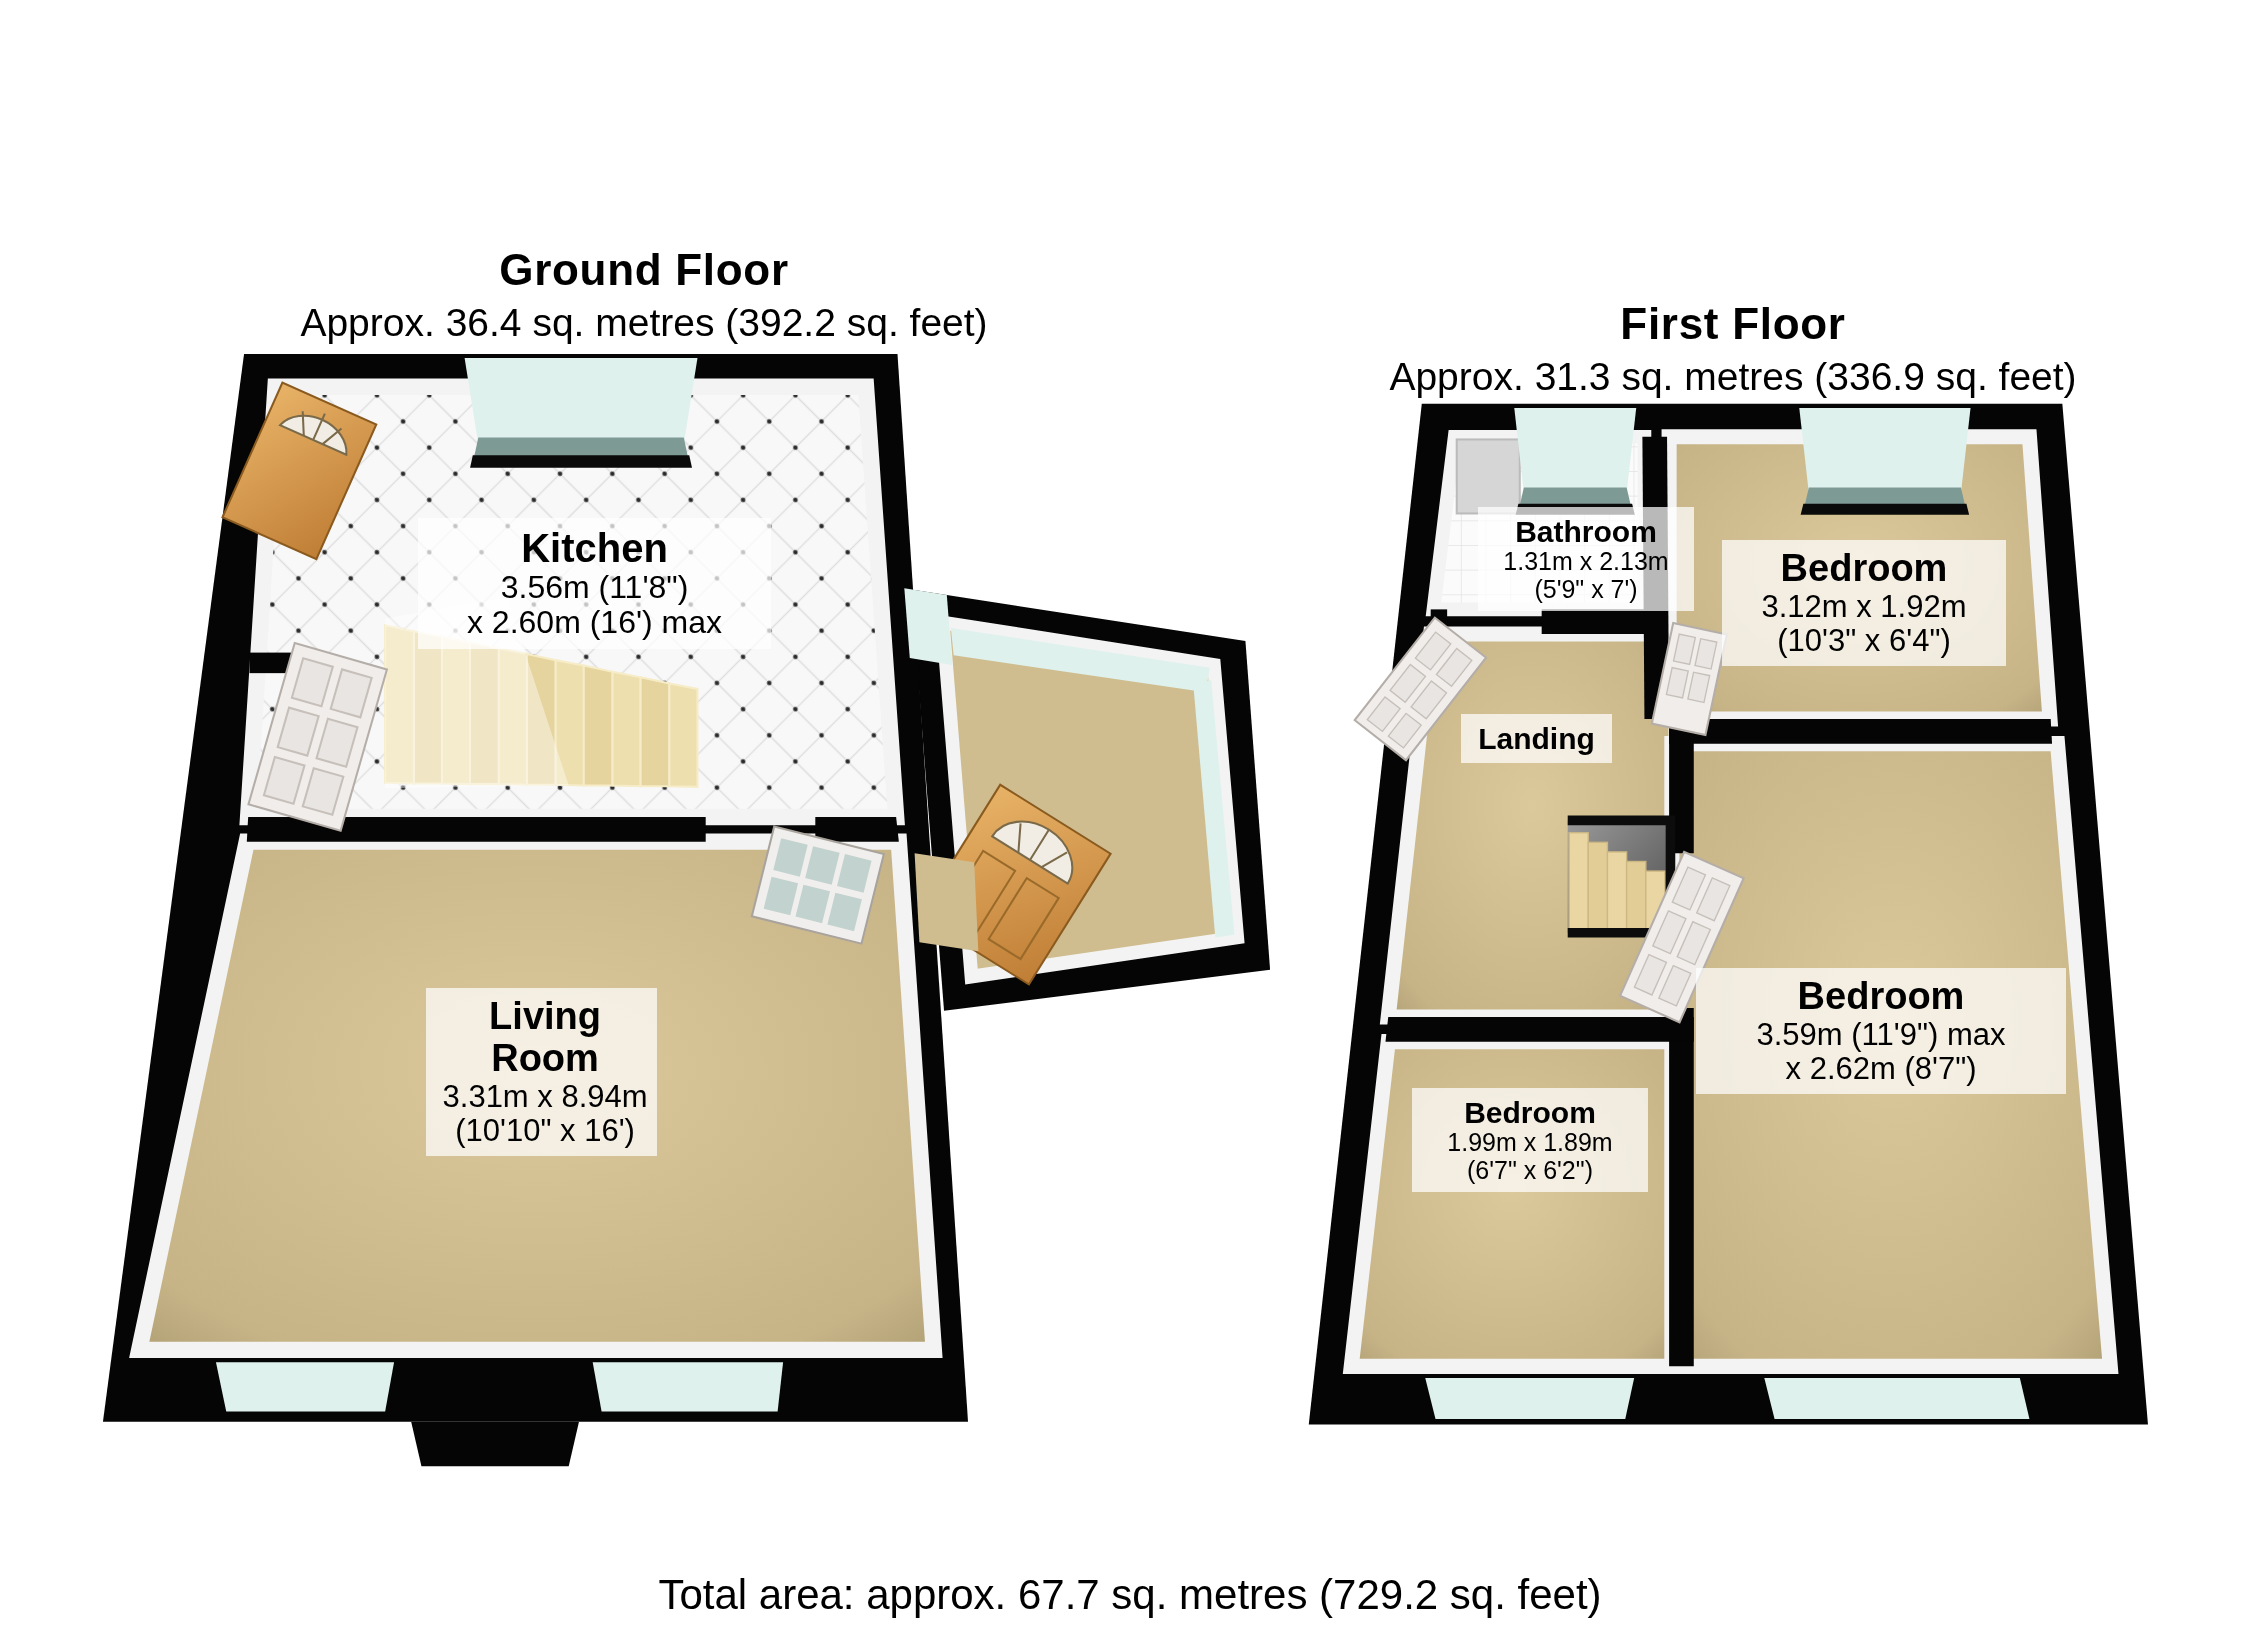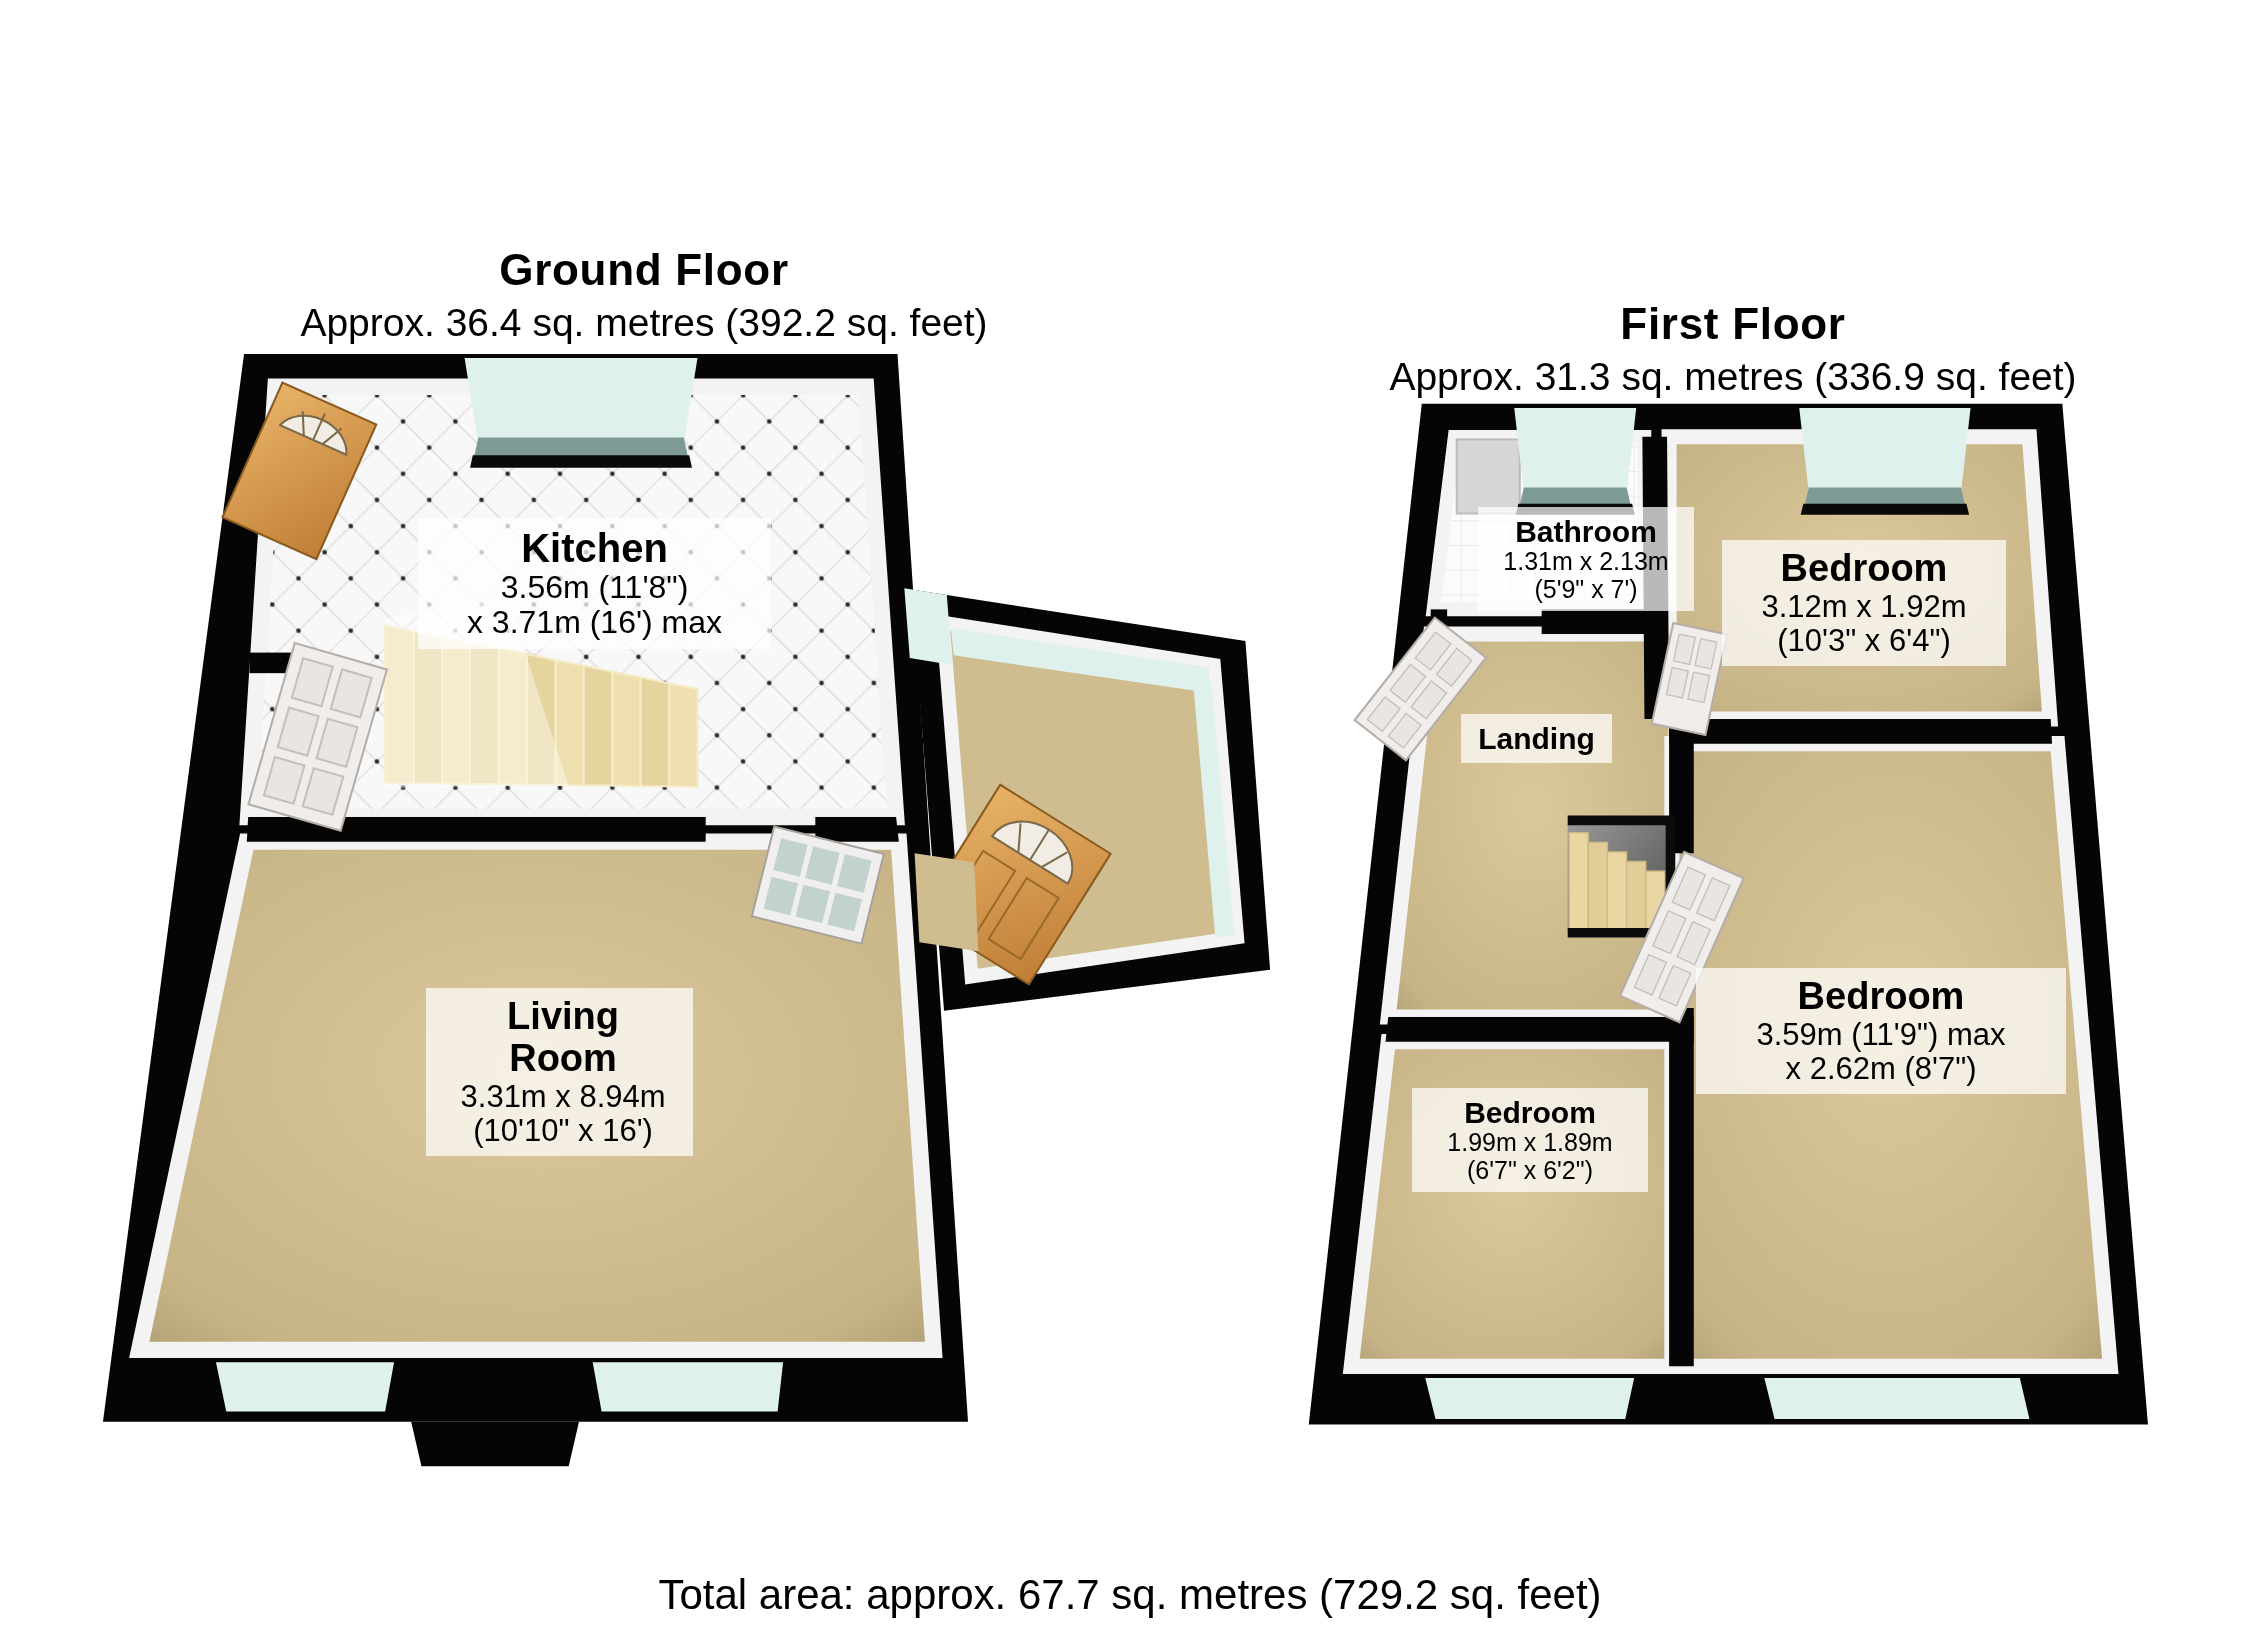--- a/index.html
+++ b/index.html
@@ -141,23 +141,23 @@
       <rect x="110" y="14" width="40" height="48" fill="#c2d3cf"></rect>
       <rect x="14" y="72" width="40" height="48" fill="#c2d3cf"></rect>
       <rect x="62" y="72" width="40" height="48" fill="#c2d3cf"></rect>
       <rect x="110" y="72" width="40" height="48" fill="#c2d3cf"></rect>
     </g>
   </svg>
 
   <div class="room-label lbl-lg" style="left:329px;top:175px;width:353px;">
     <div class="room-name">Kitchen</div>
     <div class="room-dim">3.56m (11'8")</div>
-    <div class="room-dim">x 3.71m (16') max</div>
-  </div>
-  <div class="room-label lbl-md" style="left:337px;top:645px;width:267px;padding-left:14px;">
+    <div class="room-dim">x 2.60m (16') max</div>
+  </div>
+  <div class="room-label lbl-md" style="left:337px;top:645px;width:231px;padding-left:14px;">
     <div class="room-name">Living</div>
     <div class="room-name">Room</div>
     <div class="room-dim">3.31m x 8.94m</div>
     <div class="room-dim">(10'10" x 16')</div>
   </div>
 </div>
 
 <div class="plan" style="left:1288px;top:397px;width:891px;height:1055px;">
   <svg width="891" height="1055" viewBox="0 0 1300 1540">
 

